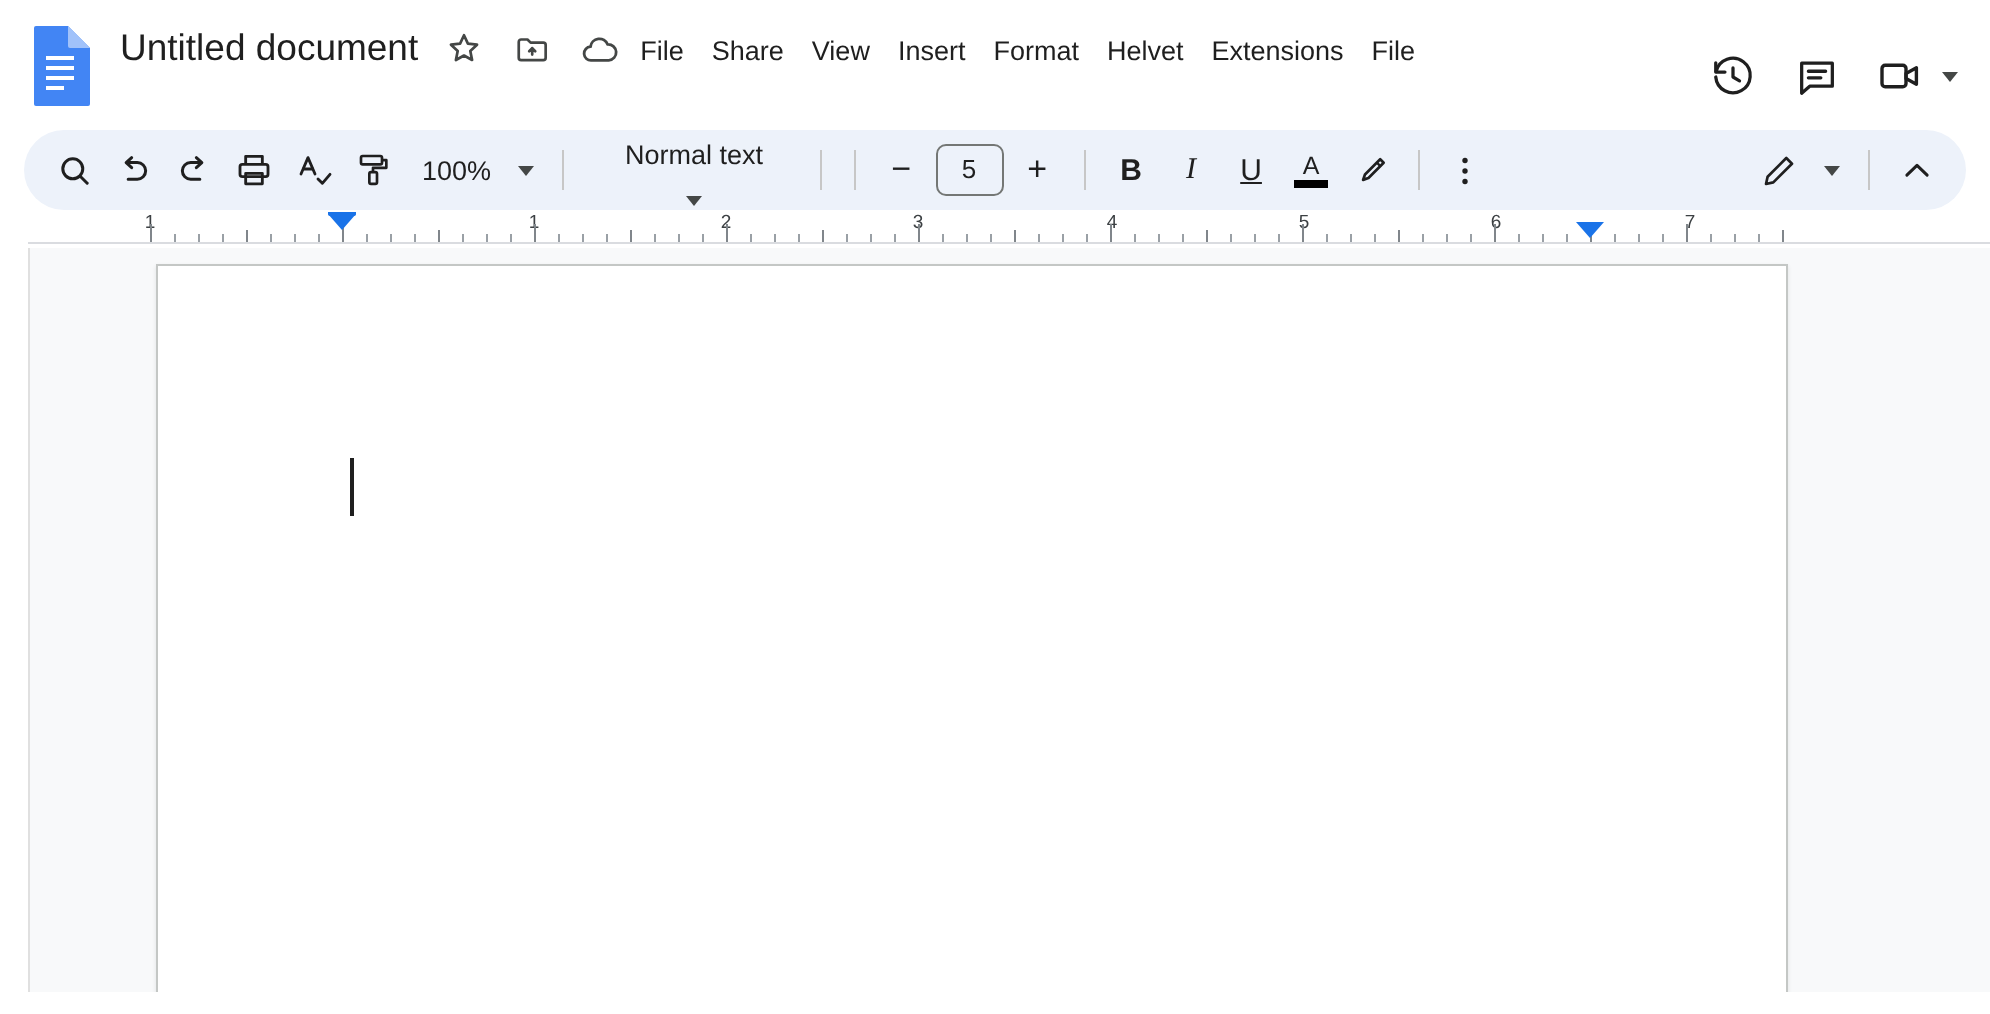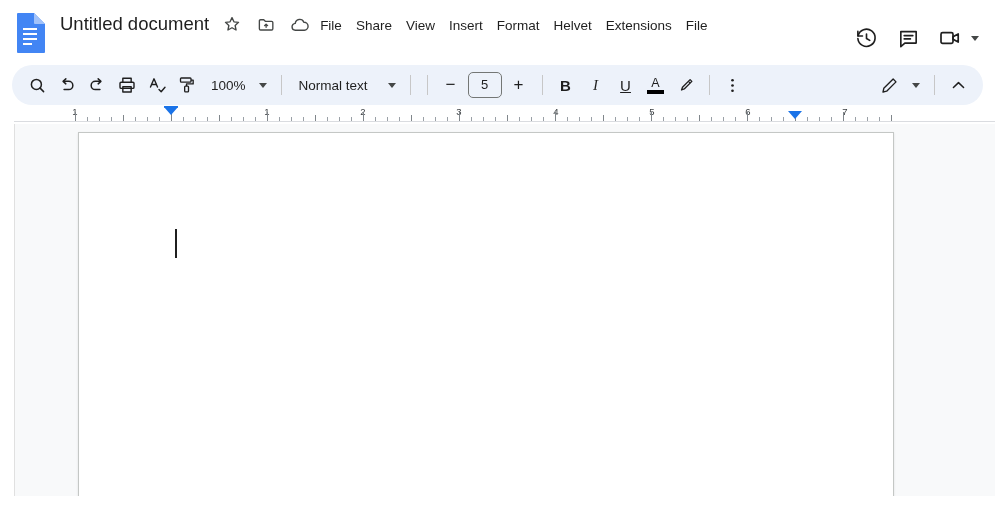--- a/index.html
+++ b/index.html
@@ -143,21 +143,21 @@
     white-space: nowrap;
     gap: 13px;
   }
   .caret-tb {
     width: 0; height: 0;
     border-left: 4.5px solid transparent;
     border-right: 4.5px solid transparent;
     border-top: 5px solid #444746;
   }
   .zoom-drop { min-width: 62px; }
-  .style-drop { width: 112px; justify-content: space-between; }
+  .style-drop { width: 112px; justify-content: space-between; flex-direction: column; }
   .font-drop { width: 90px; justify-content: space-between; }
   .fsize-group { display: flex; align-items: center; gap: 2px; flex-shrink: 0; }
   .fsize-box {
     width: 34px; height: 26px;
     border: 1px solid #747775;
     border-radius: 5px;
     background: transparent;
     text-align: center;
     font-size: 13px;
     color: #1f1f1f;

